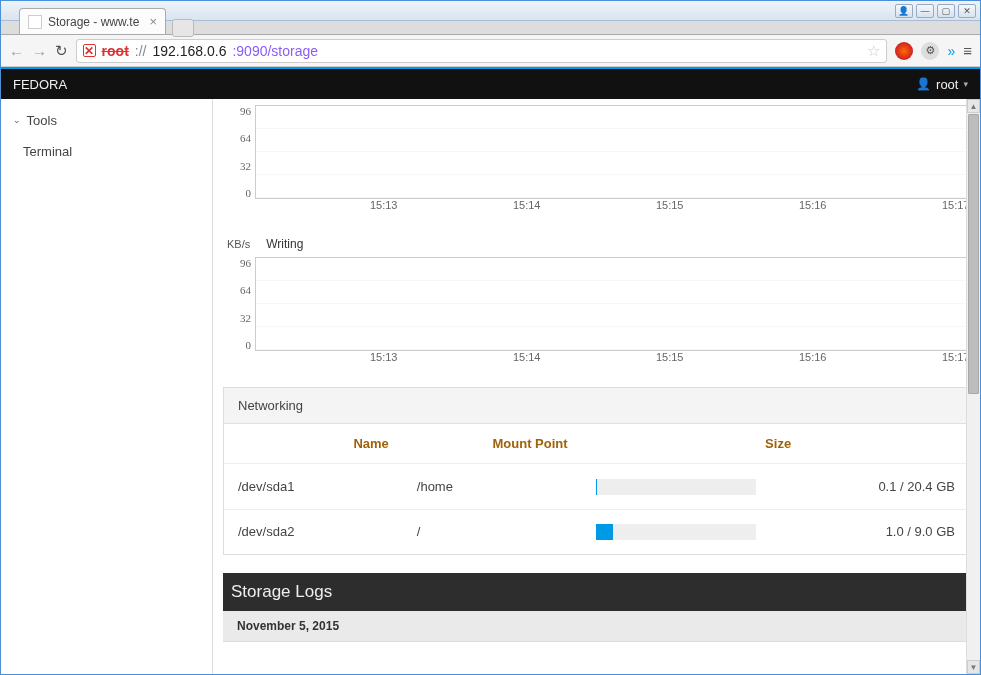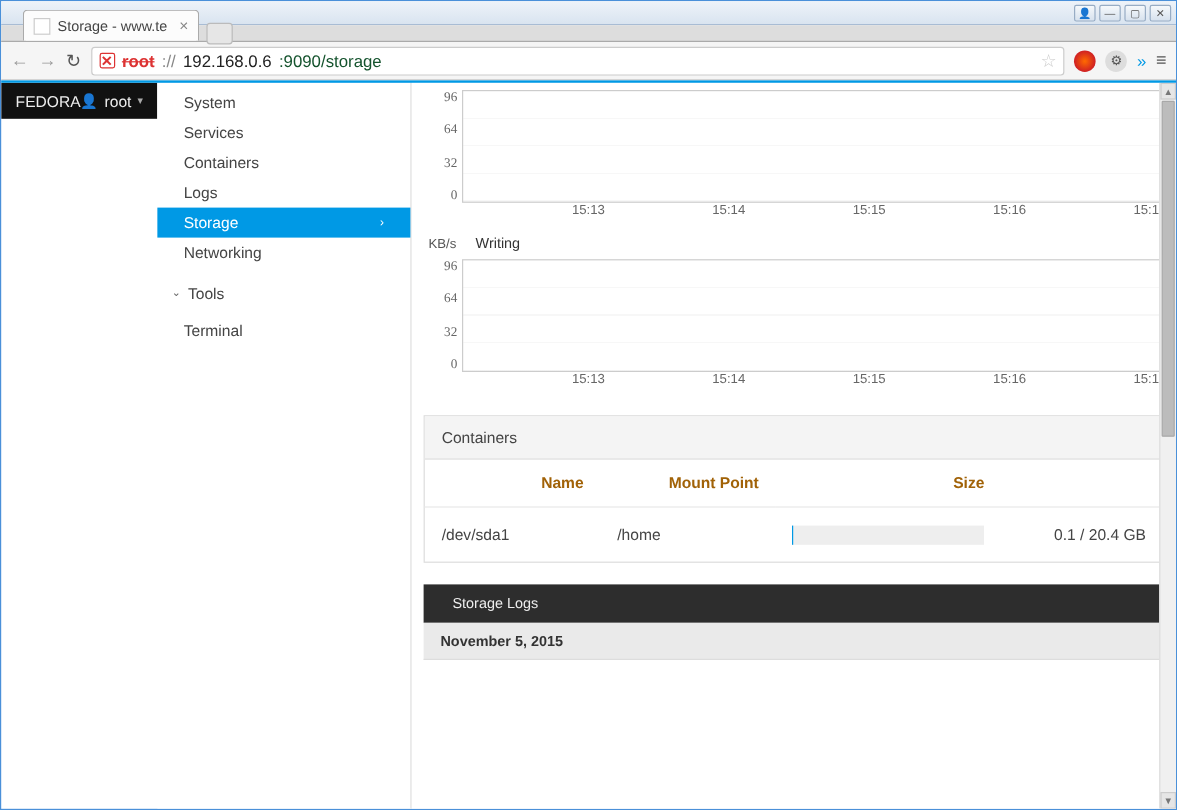--- a/index.html
+++ b/index.html
@@ -18,26 +18,26 @@
   .newtab { width: 22px; height: 18px; margin-left: 6px; background: #e6e6e6; border: 1px solid #bbb; border-radius: 3px; align-self: center; }
 
   
   .urlbar-row { height: 32px; background: #f5f5f5; border-bottom: 1px solid #ccc; display: flex; align-items: center; padding: 0 8px; gap: 8px; }
   .navicon { color: #999; font-size: 15px; cursor: default; }
   .navicon.active { color: #555; }
   .urlbox { flex: 1; height: 24px; border: 1px solid #ccc; border-radius: 3px; background: #fff; display: flex; align-items: center; padding: 0 6px; gap: 6px; font-size: 14px; color: #555; }
   .urlbox .warn { position: relative; color: #d33; font-weight: bold; font-size: 12px; border: 1px solid #d33; border-radius: 2px; width: 13px; height: 13px; display: flex; align-items: center; justify-content: center; line-height: 1; }
   .https-strike { color: #d33; font-weight: bold; text-decoration: line-through; }
   .urlhost { color: #222; font-weight: 400; }
-  .urlrest { color: #14532d; }
+  .urlrest { color: #8b5cf6; }
   .star { color: #ccc; font-size: 15px; }
   .exticon { width: 18px; height: 18px; border-radius: 50%; display: flex; align-items: center; justify-content: center; font-size: 11px; color: #fff; }
 
   
-  .app { flex: 1; display: flex; flex-direction: row; border-top: 2px solid #0099e5; overflow: hidden; }
+  .app { flex: 1; display: flex; flex-direction: column; border-top: 2px solid #0099e5; overflow: hidden; }
   .topbar { height: 30px; background: #111; color: #eee; display: flex; align-items: center; justify-content: space-between; padding: 0 12px; font-size: 13px; }
   .topbar .user { display: flex; align-items: center; gap: 5px; }
   .topbar .user .uicon { font-size: 12px; }
   .topbar .chev { font-size: 9px; color: #aaa; }
 
   .body { flex: 1; display: flex; overflow: hidden; }
 
   
   .sidebar { width: 212px; background: #fff; border-right: 1px solid #ddd; display: flex; flex-direction: column; flex-shrink: 0; }
   .host { height: 44px; background: #3b3b3b; color: #eee; display: flex; align-items: center; padding: 0 14px; gap: 10px; font-size: 13px; border-bottom: 1px solid #222; }
@@ -72,21 +72,21 @@
   .panel-hdr { background: #f4f4f4; padding: 10px 14px; font-size: 13px; color: #444; border-bottom: 1px solid #e0e0e0; }
   .fs-table { width: 100%; border-collapse: collapse; }
   .fs-table th { text-align: right; font-size: 13px; font-weight: 600; padding: 12px 14px; border-bottom: 1px solid #eee; color: #a16207; }
   .fs-table td { padding: 14px 14px; border-bottom: 1px solid #eee; font-size: 13px; color: #444; }
   .fs-table tr:last-child td { border-bottom: none; }
   .bar { width: 160px; height: 16px; background: #eee; position: relative; display: inline-block; vertical-align: middle; }
   .barfill { position: absolute; left: 0; top: 0; bottom: 0; background: #0099e5; }
   .sizecell { text-align: right; white-space: nowrap; }
 
   
-  .logs-hdr { background: #2d2d2d; color: #eee; padding: 9px 24px; font-size: 12px; margin-top: 18px; }
+  .logs-hdr { background: #2d2d2d; color: #eee; padding: 9px 8px; font-size: 17px; margin-top: 18px; }
   .logs-date { background: #eaeaea; padding: 8px 14px; font-size: 12px; font-weight: 600; color: #333; border-bottom: 1px solid #ddd; }
 
   
   .content::-webkit-scrollbar { width: 14px; }
   .content::-webkit-scrollbar-track { background: #f0f0f0; }
   .content::-webkit-scrollbar-thumb { background: #bcbcbc; border: 1px solid #a8a8a8; }
 
   .viewport-scroll { position: absolute; right: 0; top: 0; bottom: 0; width: 14px; background: #f0f0f0; border-left: 1px solid #ddd; }
   .viewport-scroll .thumb { position: absolute; left: 1px; right: 1px; top: 15px; height: 280px; background: #bcbcbc; border: 1px solid #a8a8a8; border-radius: 1px; }
   .viewport-scroll .arrow { position:absolute; left:0; right:0; height:14px; display:flex; align-items:center; justify-content:center; font-size:8px; color:#777; background:#e6e6e6; border:1px solid #ccc;}
@@ -141,41 +141,20 @@
       <div class="user">
         <span class="uicon">👤</span>
         <span>root</span>
         <span class="chev">▾</span>
       </div>
     </div>
 
     <div class="body">
 
       <div class="sidebar">
-        <div class="navlist">
-          <div class="navitem">
-              <span>System</span>
-            </div>
-          <div class="navitem">
-              <span>Services</span>
-            </div>
-          <div class="navitem">
-              <span>Containers</span>
-            </div>
-          <div class="navitem">
-              <span>Logs</span>
-            </div>
-          <div class="navitem active">
-              <span>Storage</span>
-              <span class="arr">›</span>
-            </div>
-          <div class="navitem">
-              <span>Networking</span>
-            </div>
-        </div>
         <div style="height:8px;"></div>
         <div class="navgroup">
           <span class="grpchev">⌄</span>
           <span>Tools</span>
         </div>
         <div class="navlist" style="padding-top:6px;">
           <div class="navitem">
               <span>Terminal</span>
             </div>
         </div>
@@ -196,21 +175,21 @@
             <div class="plot"></div>
           </div>
           <div class="xaxis">
             <span style="left:18%">15:13</span>
             <span style="left:38%">15:14</span>
             <span style="left:58%">15:15</span>
             <span style="left:78%">15:16</span>
             <span style="left:98%">15:17</span>
           </div>
 
-          <div class="unitlabel" style="margin-top:9px;gap:16px;">
+          <div class="unitlabel" style="margin-top:20px;gap:16px;">
             <span>KB/s</span>
             <span class="title">Writing</span>
           </div>
           <div class="chartblock">
             <div class="ylabels">
               <span>96</span>
               <span>64</span>
               <span>32</span>
               <span>0</span>
             </div>
@@ -218,37 +197,43 @@
           </div>
           <div class="xaxis">
             <span style="left:18%">15:13</span>
             <span style="left:38%">15:14</span>
             <span style="left:58%">15:15</span>
             <span style="left:78%">15:16</span>
             <span style="left:98%">15:17</span>
           </div>
 
           <div class="panel">
-            <div class="panel-hdr">Containers</div>
+            <div class="panel-hdr">Networking</div>
             <table class="fs-table">
               <thead>
                 <tr>
                   <th style="width:24%">Name</th>
                   <th style="width:24%">Mount Point</th>
                   <th>Size</th>
                   <th style="width:22%"></th>
                 </tr>
               </thead>
               <tbody>
                 <tr>
                   <td>/dev/sda1</td>
                   <td>/home</td>
                   <td><span class="bar"><span class="barfill" style="width:0.5%"></span></span></td>
                   <td class="sizecell">0.1 / 20.4 GB</td>
                 </tr>
+                <tr>
+                  <td>/dev/sda2</td>
+                  <td>/</td>
+                  <td><span class="bar"><span class="barfill" style="width:11%"></span></span></td>
+                  <td class="sizecell">1.0 / 9.0 GB</td>
+                </tr>
               </tbody>
             </table>
           </div>
 
           <div class="logs-hdr">Storage Logs</div>
           <div class="logs-date">November 5, 2015</div>
 
           </div>
 
           <div class="viewport-scroll">

